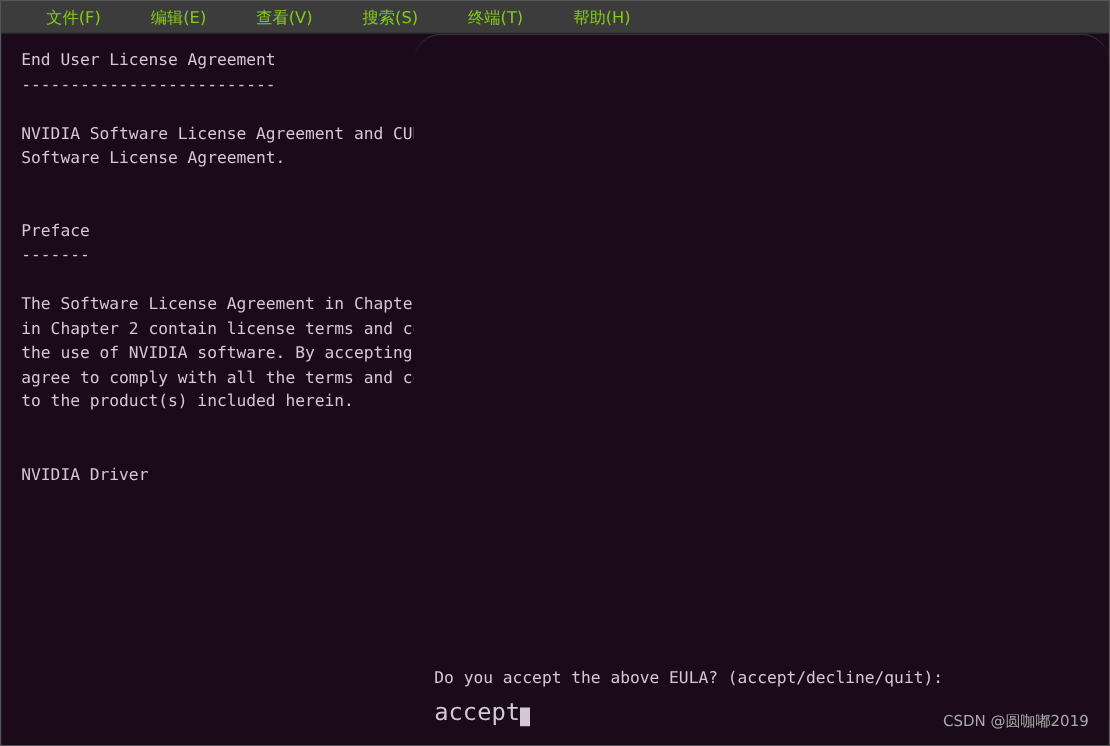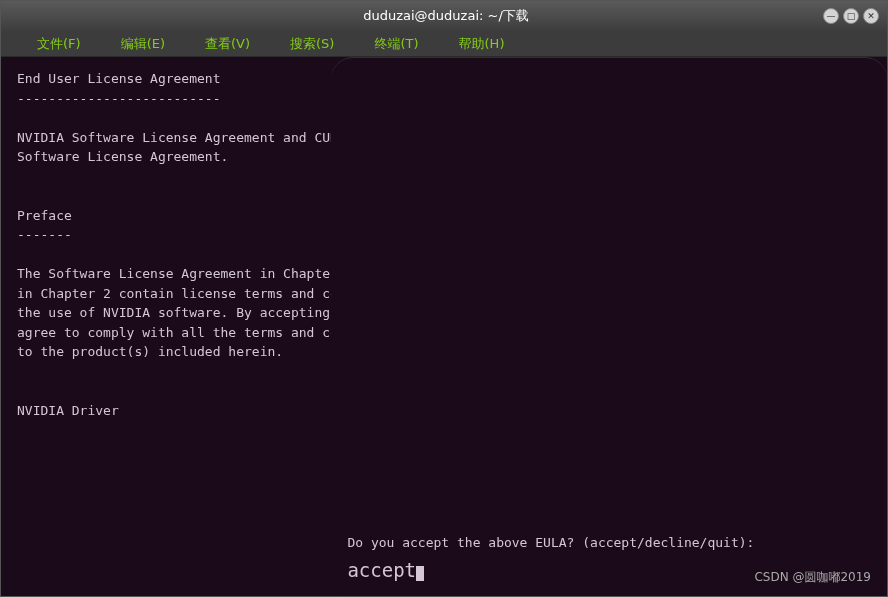--- a/index.html
+++ b/index.html
@@ -137,29 +137,20 @@
       font-family: 'DejaVu Sans', sans-serif;
       text-align: center;
       line-height: 1.4;
     }
   </style>
 </head>
 <body>
 
 <div class="window">
 
-  <div class="title-bar">
-    <div style="width:60px;"></div>
-    <span class="title-bar-title">duduzai@duduzai: ~/下载</span>
-    <div class="title-bar-controls">
-      <div class="title-bar-btn minimize">—</div>
-      <div class="title-bar-btn maximize">□</div>
-      <div class="title-bar-btn close">✕</div>
-    </div>
-  </div>
 
   <div class="menu-bar">
     <span class="menu-item">文件(F)</span>
     <span class="menu-item">编辑(E)</span>
     <span class="menu-item">查看(V)</span>
     <span class="menu-item">搜索(S)</span>
     <span class="menu-item">终端(T)</span>
     <span class="menu-item">帮助(H)</span>
   </div>
 

